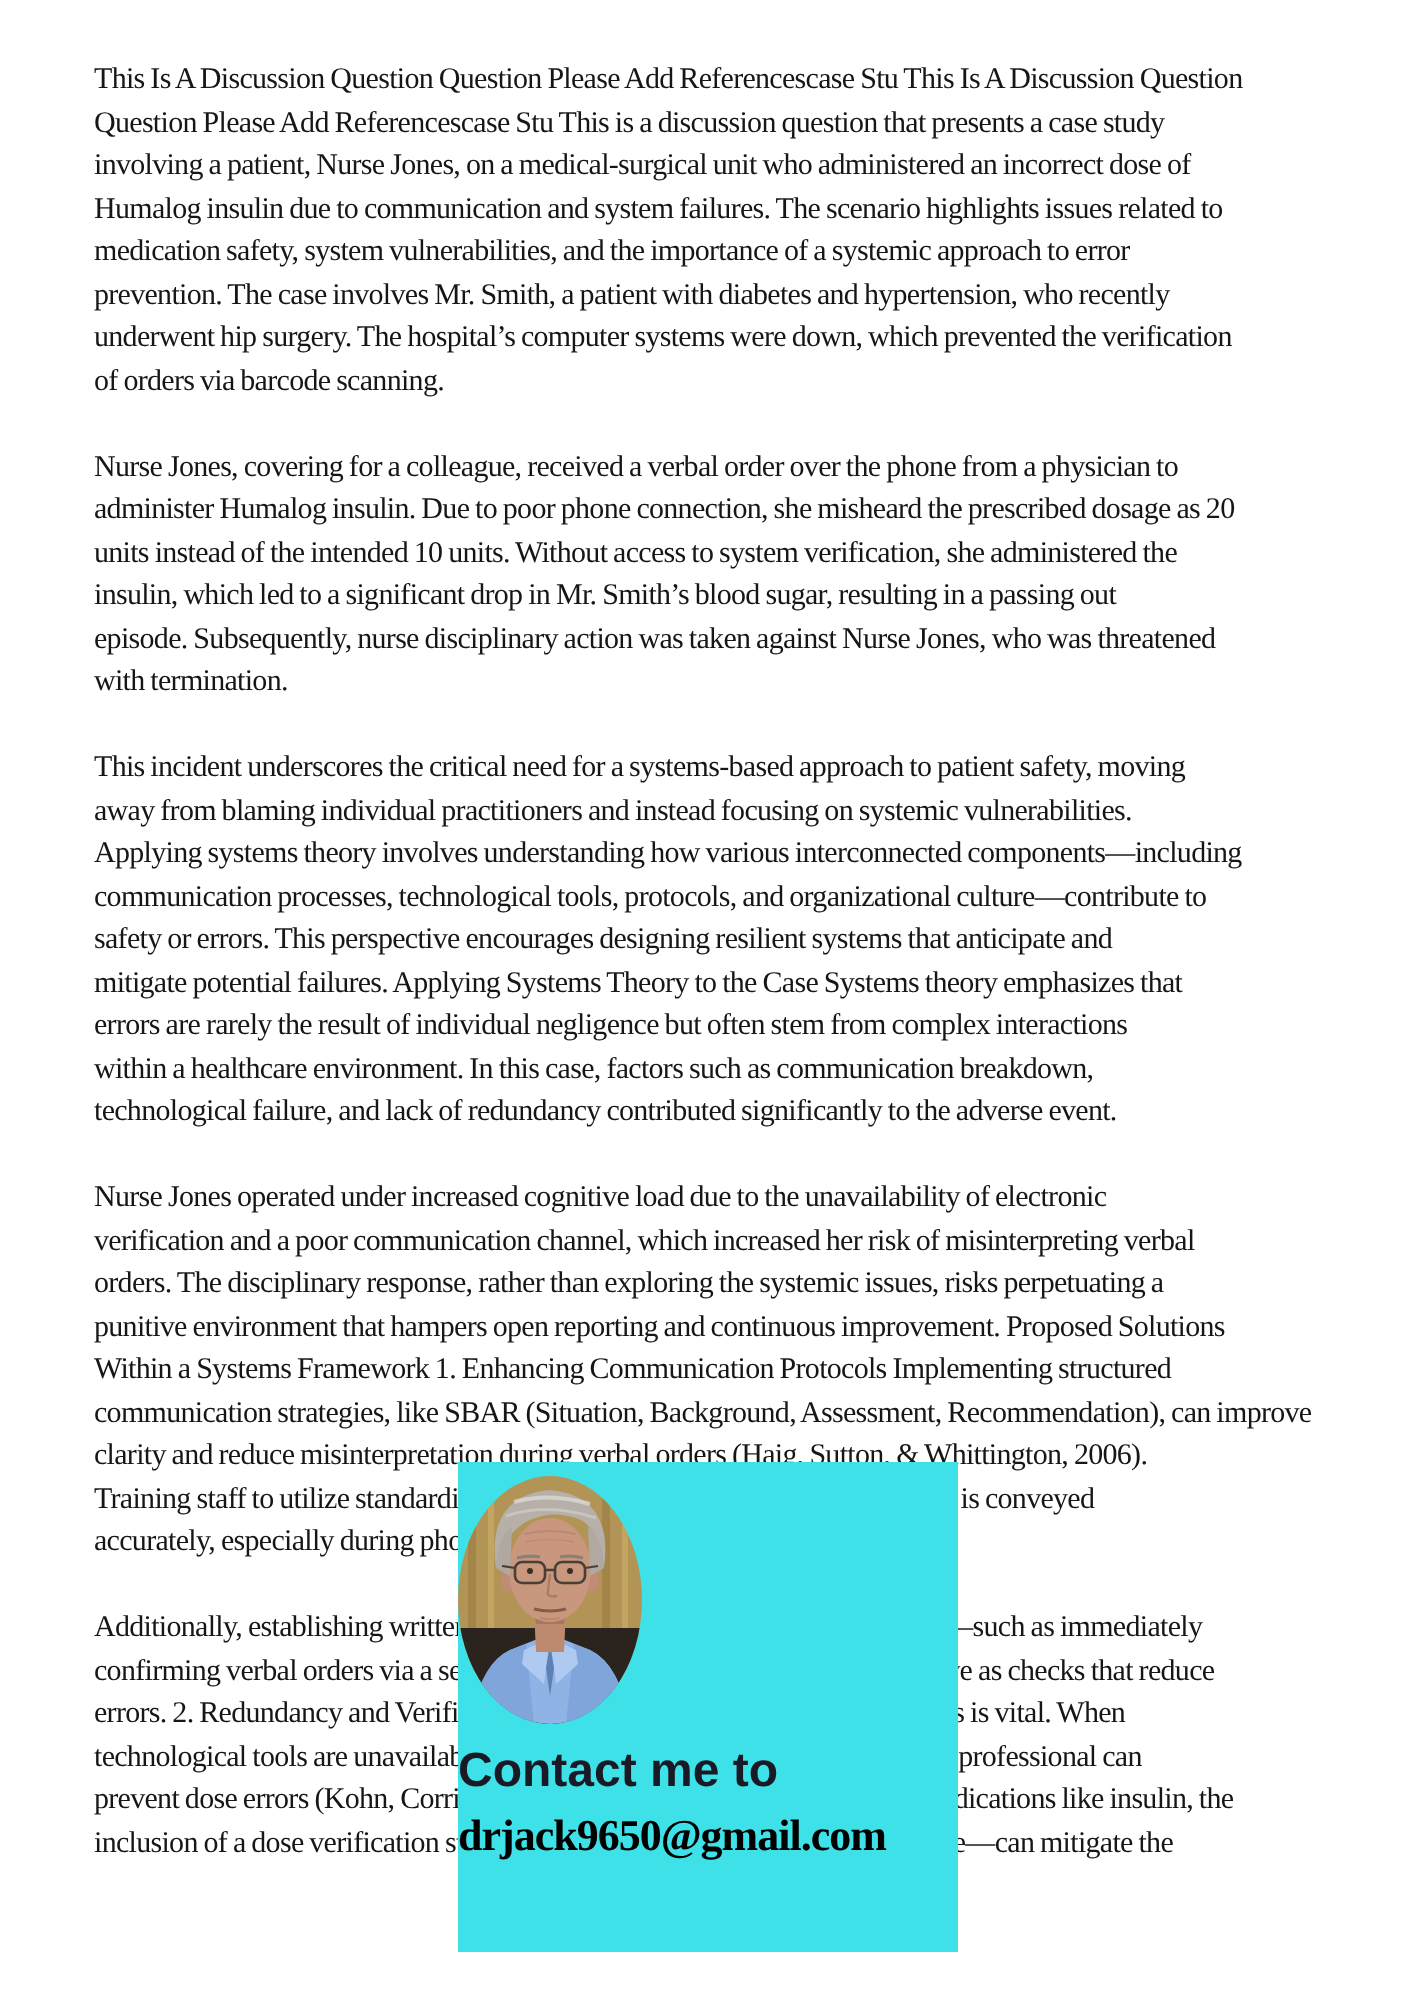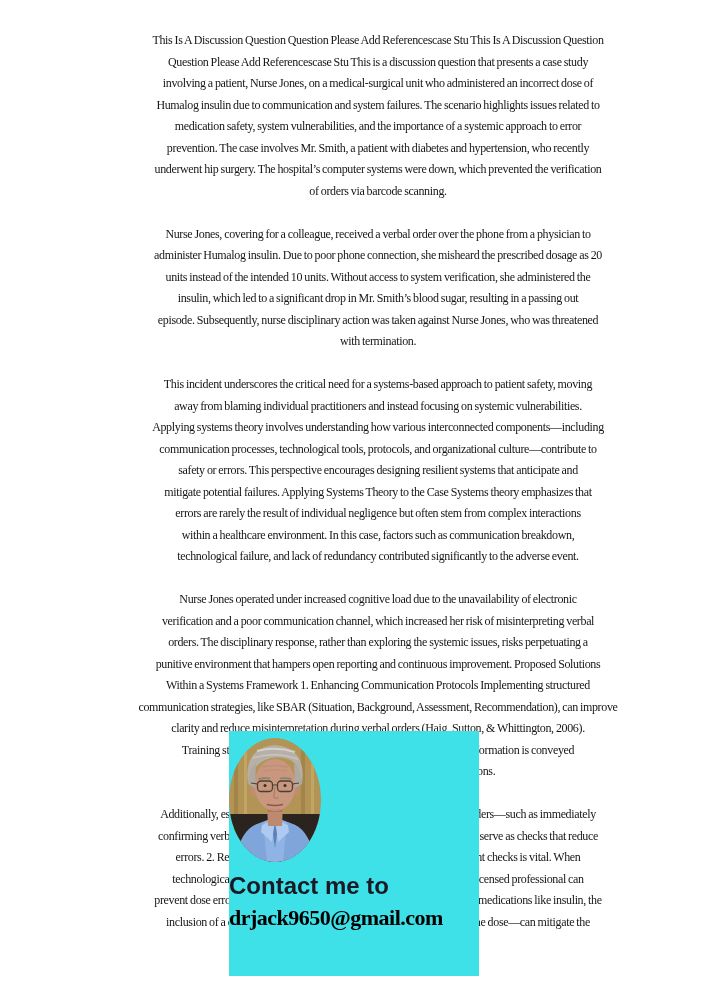--- a/index.html
+++ b/index.html
@@ -16,26 +16,26 @@
     overflow: hidden;
   }
   .text-column {
     position: absolute;
     left: 47px; top: 30px;
     width: 662px;
     color: #161616;
   }
   .para {
     margin: 0 0 21.5px 0;
-    font-size: 12px;
+    font-size: 15px;
     line-height: 21.5px;
     letter-spacing: -0.35px;
     word-spacing: -0.5px;
     white-space: pre-line;
-    text-align: center;
+    text-align: left;
   }
   .overlay {
     position: absolute;
     left: 229px; top: 731px;
     width: 250px; height: 245px;
     background: #3EE1E7; 
     display: flex;
     flex-direction: column;
     align-items: flex-start;
   }

